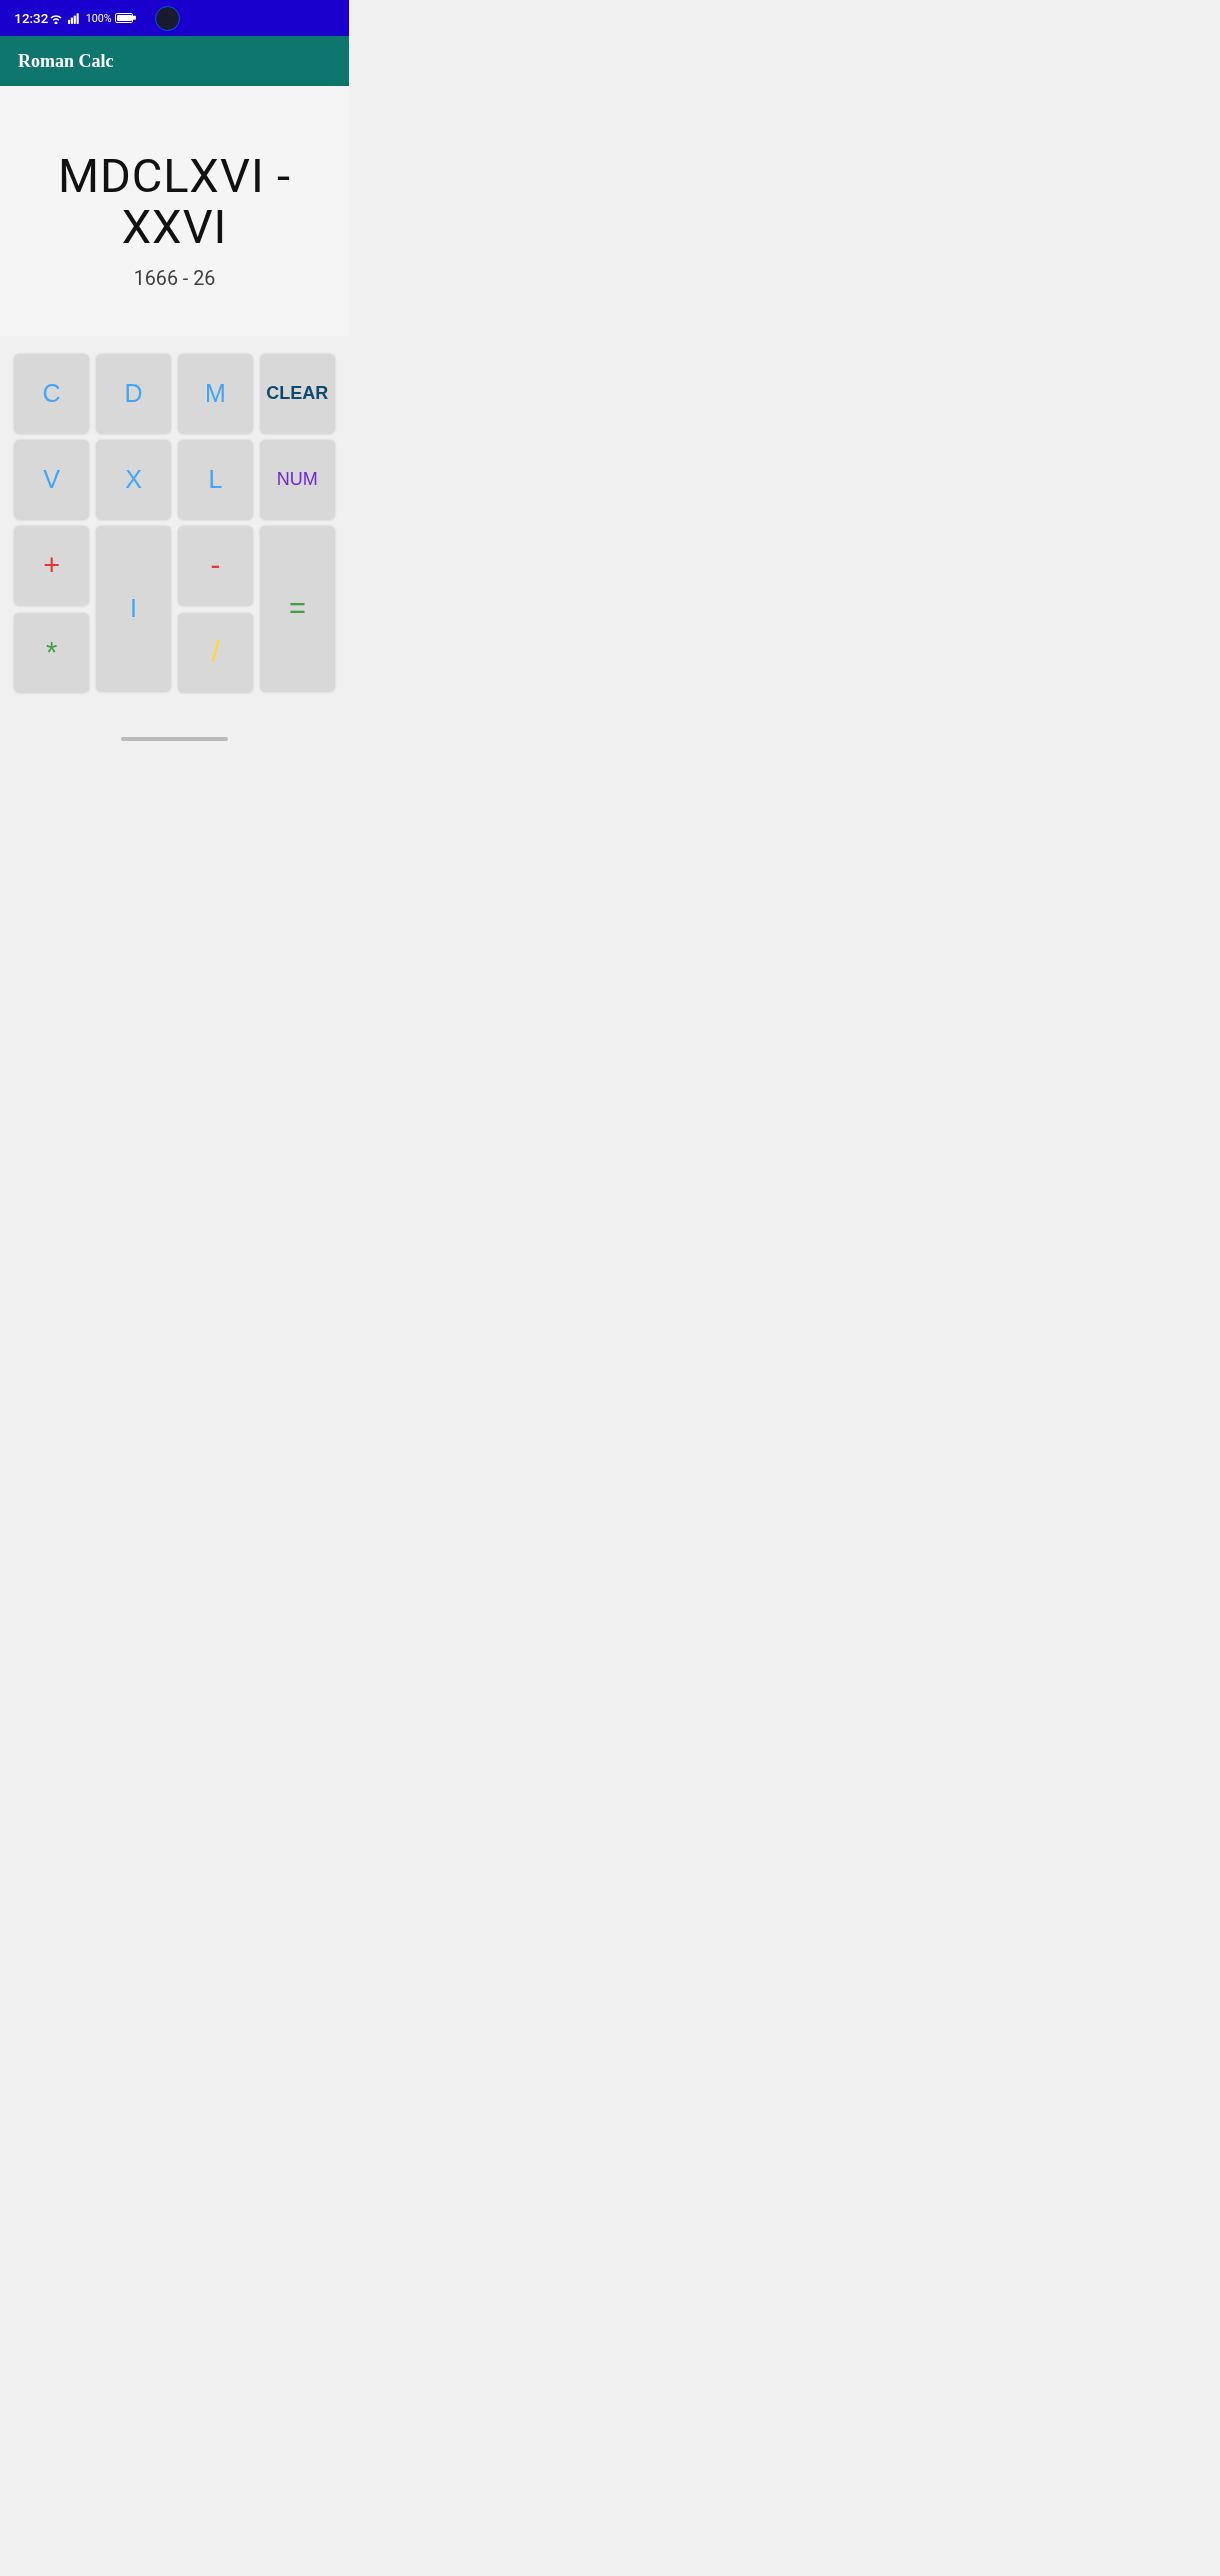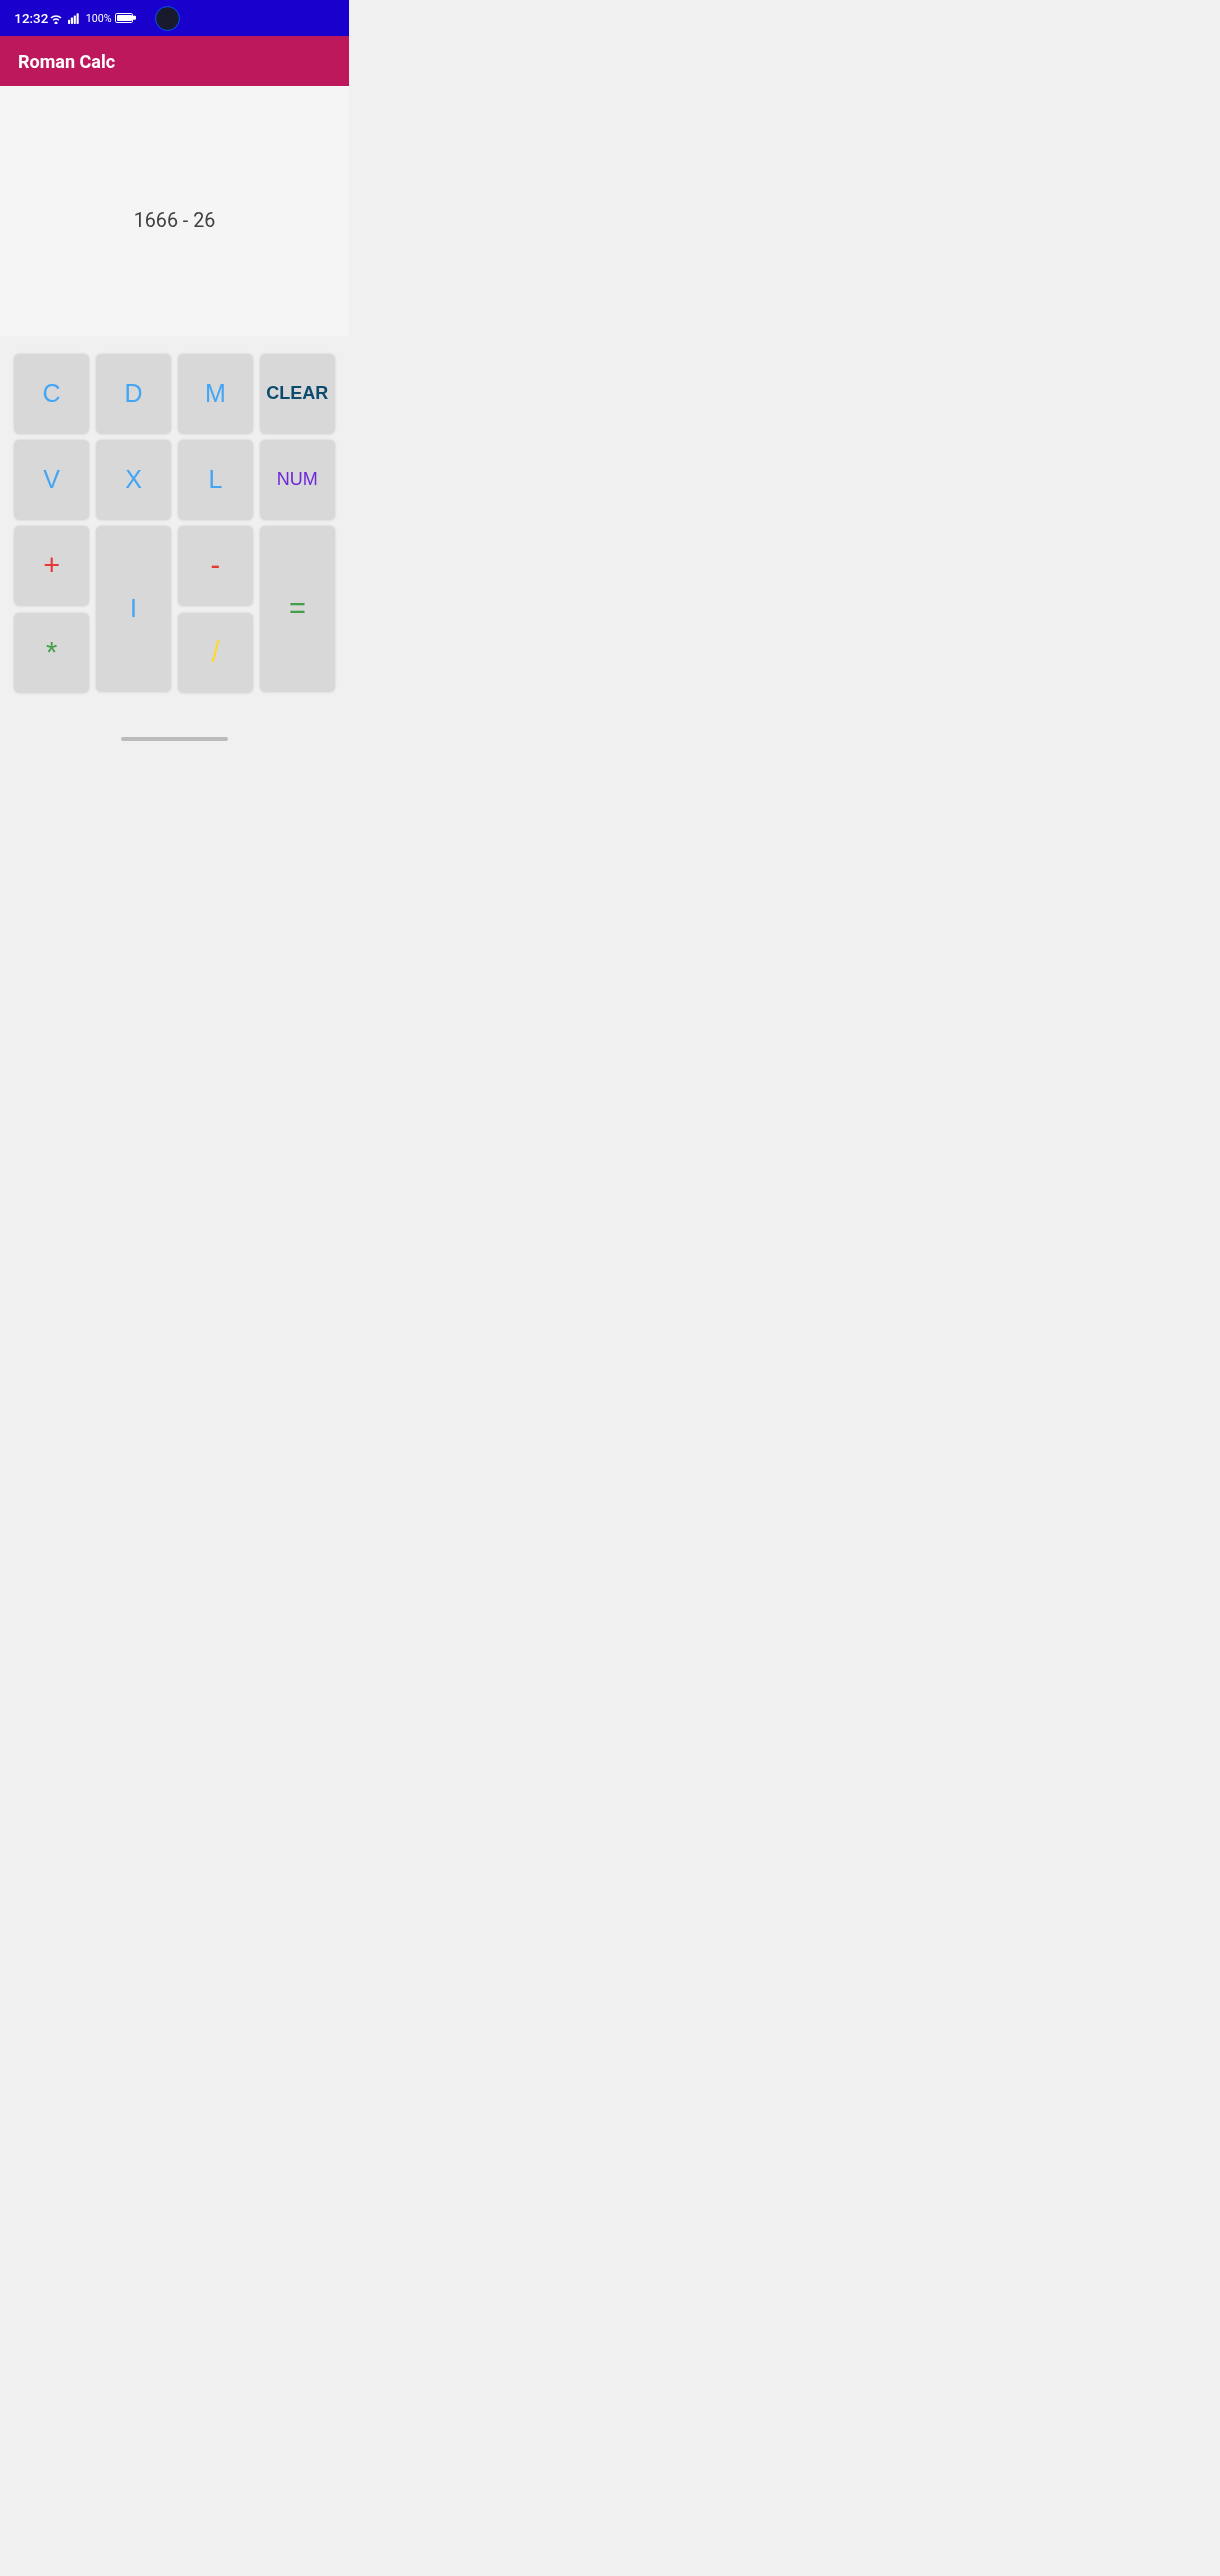--- a/index.html
+++ b/index.html
@@ -46,25 +46,26 @@
     .camera-circle {
       width: 25px;
       height: 25px;
       background: #1a1a2e;
       border: 1.8px solid #0055ff;
       border-radius: 50%;
     }
 
     
     .app-bar {
-      background: #be185d;
+      background: #0f766e;
       padding: 14.3px 18px;
       height: 50px;
       display: flex;
       align-items: center;
+      font-family: Liberation Serif, serif;
     }
 
     .app-title {
       color: white;
       font-size: 18px;
       font-weight: bold;
     }
 
     
     .display-area {
@@ -245,20 +246,21 @@
     </div>
     <div class="camera-circle"></div>
   </div>
 </div>
 
 <div class="app-bar">
   <span class="app-title">Roman Calc</span>
 </div>
 
 <div class="display-area">
+  <div class="roman-expression">MDCLXVI - XXVI</div>
   <div class="arabic-expression">1666 - 26</div>
 </div>
 
 <div class="keyboard">
 
   <div class="key-grid">
     <button class="key-btn key-roman">C</button>
     <button class="key-btn key-roman">D</button>
     <button class="key-btn key-roman">M</button>
     <button class="key-btn key-clear">CLEAR</button>

